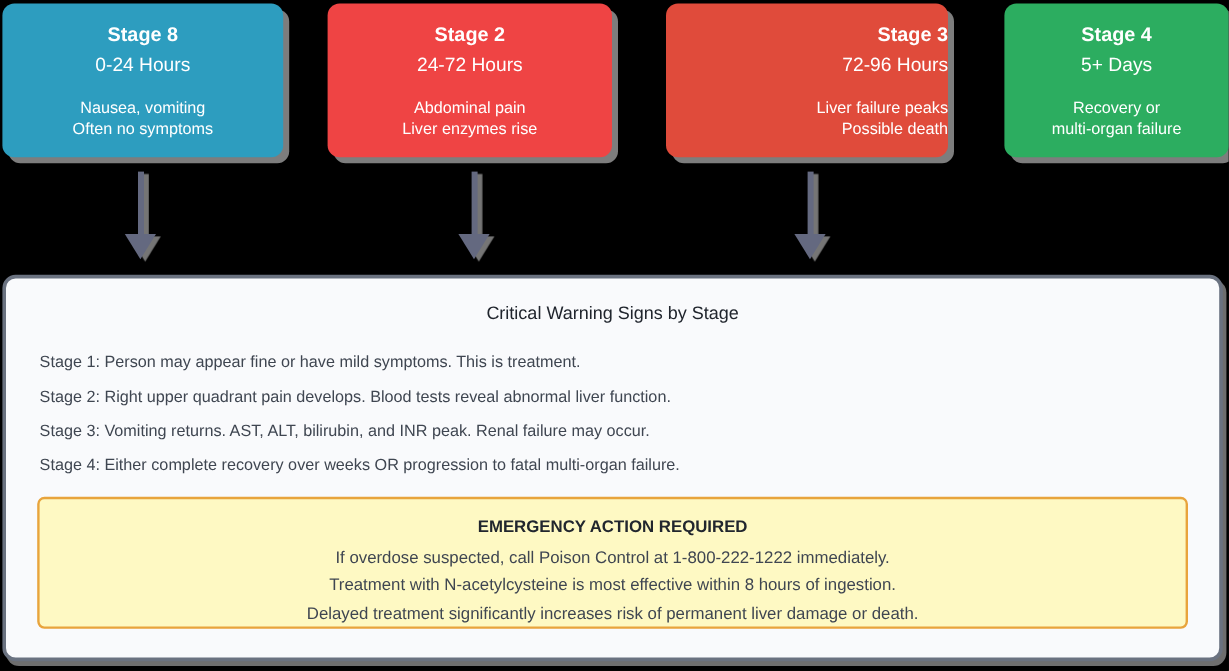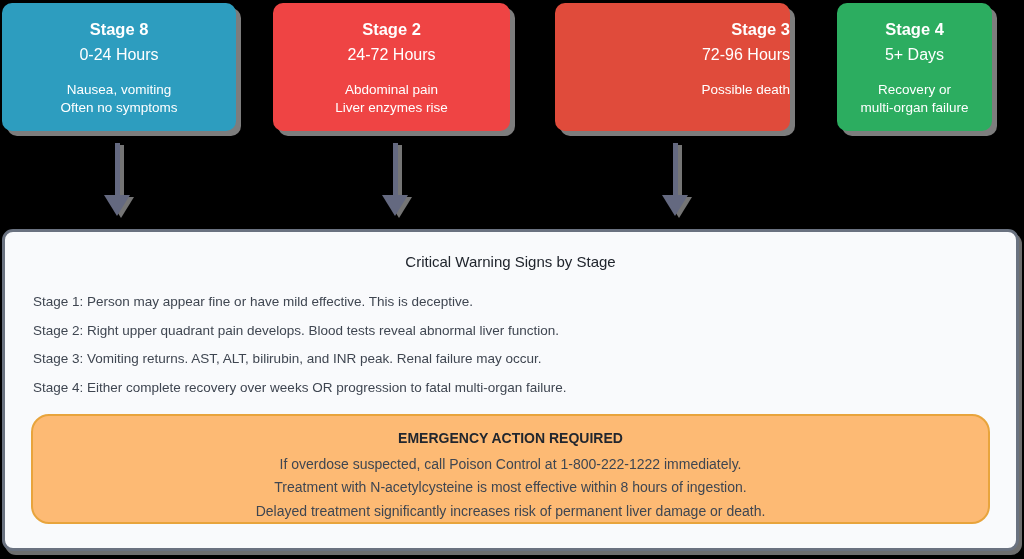--- a/index.html
+++ b/index.html
@@ -12,21 +12,21 @@
     position:absolute;top:3px;height:128px;border-radius:10px;
     box-shadow:5px 5px 0 #7d7d7d;
     color:#fff;text-align:center;box-sizing:border-box;padding-top:17px;
   }
   .stage-card .card-title{font-size:16.5px;font-weight:bold;margin:0 0 7px 0;}
   .stage-card .card-sub{font-size:16px;margin:0 0 17px 0;}
   .stage-card .card-line{font-size:13.5px;line-height:18px;}
   .card-1{left:2px;width:234px;}
   .card-2{left:273px;width:237px;}
   .card-3{left:555px;width:235px;}
-  .card-4{left:837px;width:155px;}
+  .card-4{left:837px;width:187px;}
   
   .arrow{
     position:absolute;top:143px;width:30px;height:74px;
     display:flex;flex-direction:column;align-items:center;
     filter:drop-shadow(4px 2px 0 #757575);
   }
   .arrow .shaft{width:5px;height:52px;background:#646980;}
   .arrow .head{
     width:0;height:0;border-left:13px solid transparent;
     border-right:13px solid transparent;border-top:21px solid #646980;
@@ -39,21 +39,21 @@
     border-radius:11px;box-shadow:3px 4px 0 #6e6e6e;
   }
   .panel-title{
     margin-top:21px;text-align:center;font-size:15px;font-weight:normal;color:#20252d;
   }
   .notes{margin:25px 28px 0 28px;}
   .note{font-size:13.5px;color:#3f4651;margin-bottom:14.5px;line-height:14px;}
   
   .emergency{
     margin:19px 26px 0 26px;box-sizing:border-box;height:110px;
-    background:#fdba74;border:2px solid #e8a43c;border-radius:18px;
+    background:#fef9c3;border:2px solid #e8a43c;border-radius:6px;
     text-align:center;padding-top:14px;
   }
   .emergency-title{font-size:14px;font-weight:bold;color:#21262e;margin-bottom:12px;}
   .emergency-line{font-size:14px;color:#3f4651;margin-bottom:10.5px;line-height:13px;}
 </style>
 </head>
 <body>
 
 <div class="canvas">
 
@@ -67,20 +67,21 @@
   <div class="stage-card card-2" style="background: #ef4444;">
     <div class="card-title">Stage 2</div>
     <div class="card-sub">24-72 Hours</div>
     <div class="card-line">Abdominal pain</div>
     <div class="card-line">Liver enzymes rise</div>
   </div>
 
   <div class="stage-card card-3" style="background: rgb(224, 75, 59); text-align: right;">
     <div class="card-title">Stage 3</div>
     <div class="card-sub">72-96 Hours</div>
+    <div class="card-line">Liver failure peaks</div>
     <div class="card-line">Possible death</div>
   </div>
 
   <div class="stage-card card-4" style="background: rgb(44, 173, 96);">
     <div class="card-title">Stage 4</div>
     <div class="card-sub">5+ Days</div>
     <div class="card-line">Recovery or</div>
     <div class="card-line">multi-organ failure</div>
   </div>
 
@@ -94,21 +95,21 @@
   </div>
   <div class="arrow arrow-3">
     <div class="shaft"></div>
     <div class="head"></div>
   </div>
 
   <div class="panel">
     <div class="panel-title">Critical Warning Signs by Stage</div>
 
     <div class="notes">
-      <div class="note">Stage 1: Person may appear fine or have mild effective. This is deceptive.</div>
+      <div class="note">Stage 1: Person may appear fine or have mild symptoms. This is treatment.</div>
       <div class="note">Stage 2: Right upper quadrant pain develops. Blood tests reveal abnormal liver function.</div>
       <div class="note">Stage 3: Vomiting returns. AST, ALT, bilirubin, and INR peak. Renal failure may occur.</div>
       <div class="note">Stage 4: Either complete recovery over weeks OR progression to fatal multi-organ failure.</div>
     </div>
 
     <div class="emergency">
       <div class="emergency-title">EMERGENCY ACTION REQUIRED</div>
       <div class="emergency-line">If overdose suspected, call Poison Control at 1-800-222-1222 immediately.</div>
       <div class="emergency-line">Treatment with N-acetylcysteine is most effective within 8 hours of ingestion.</div>
       <div class="emergency-line">Delayed treatment significantly increases risk of permanent liver damage or death.</div>

